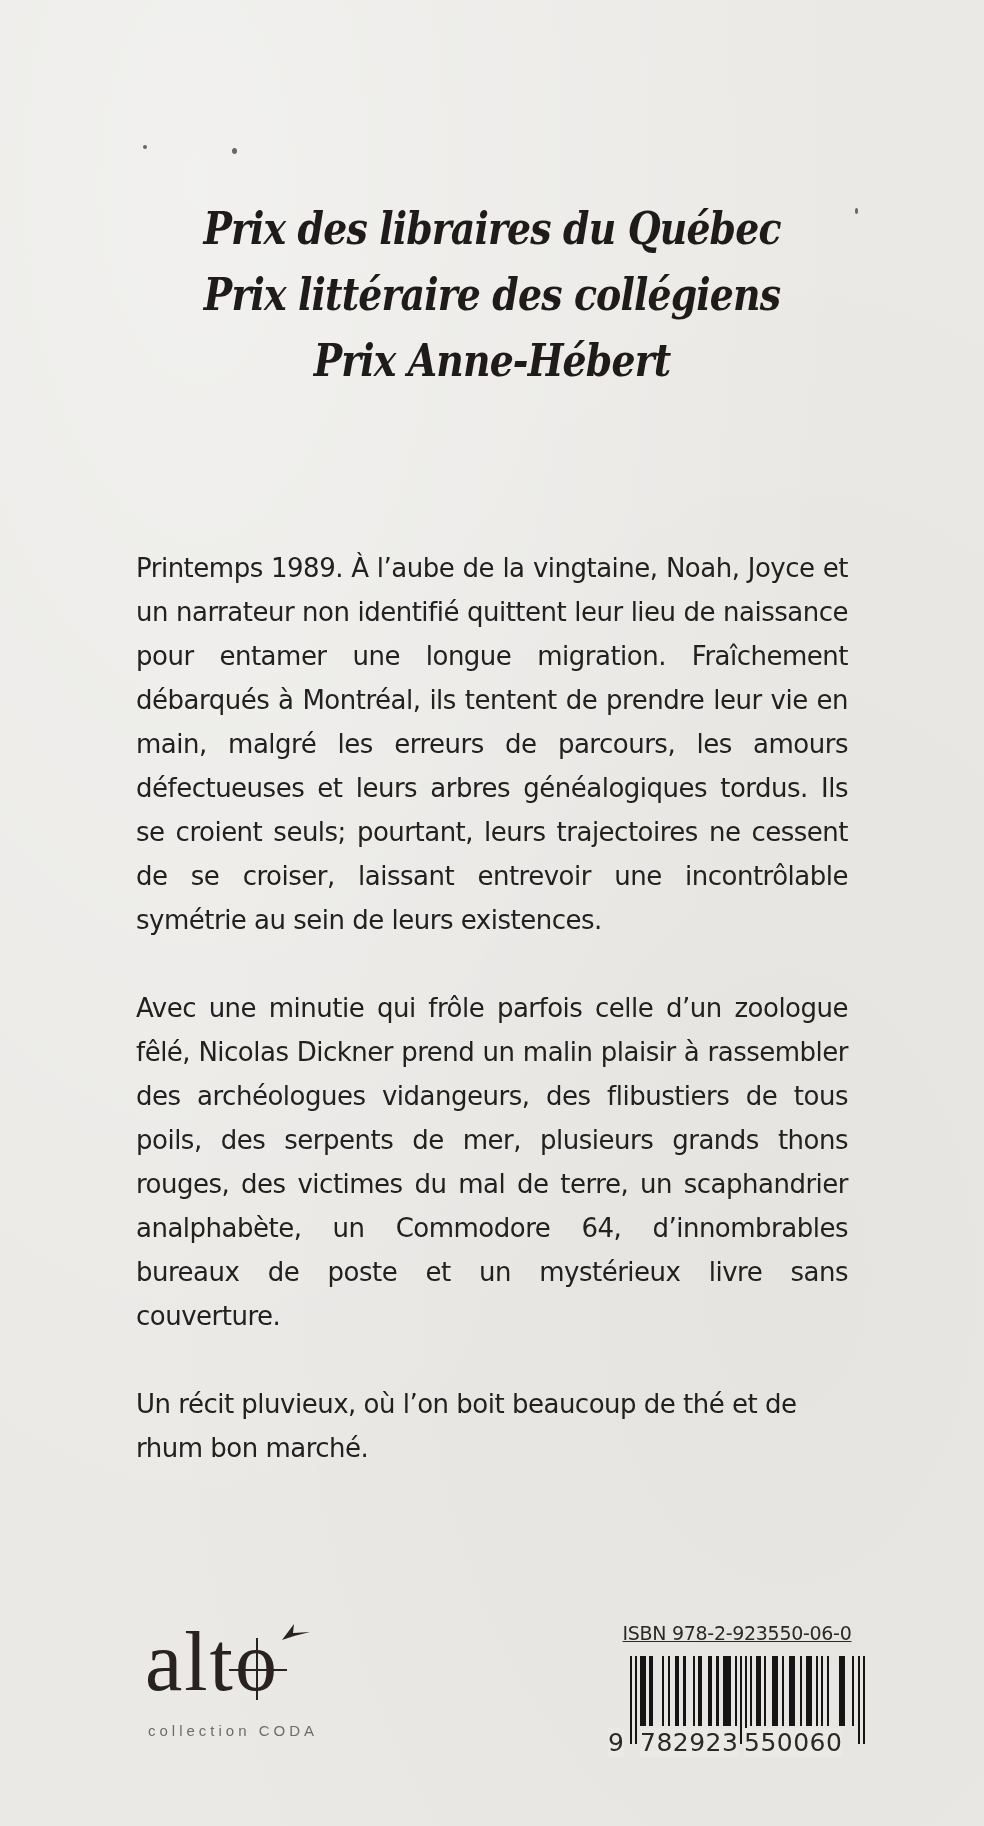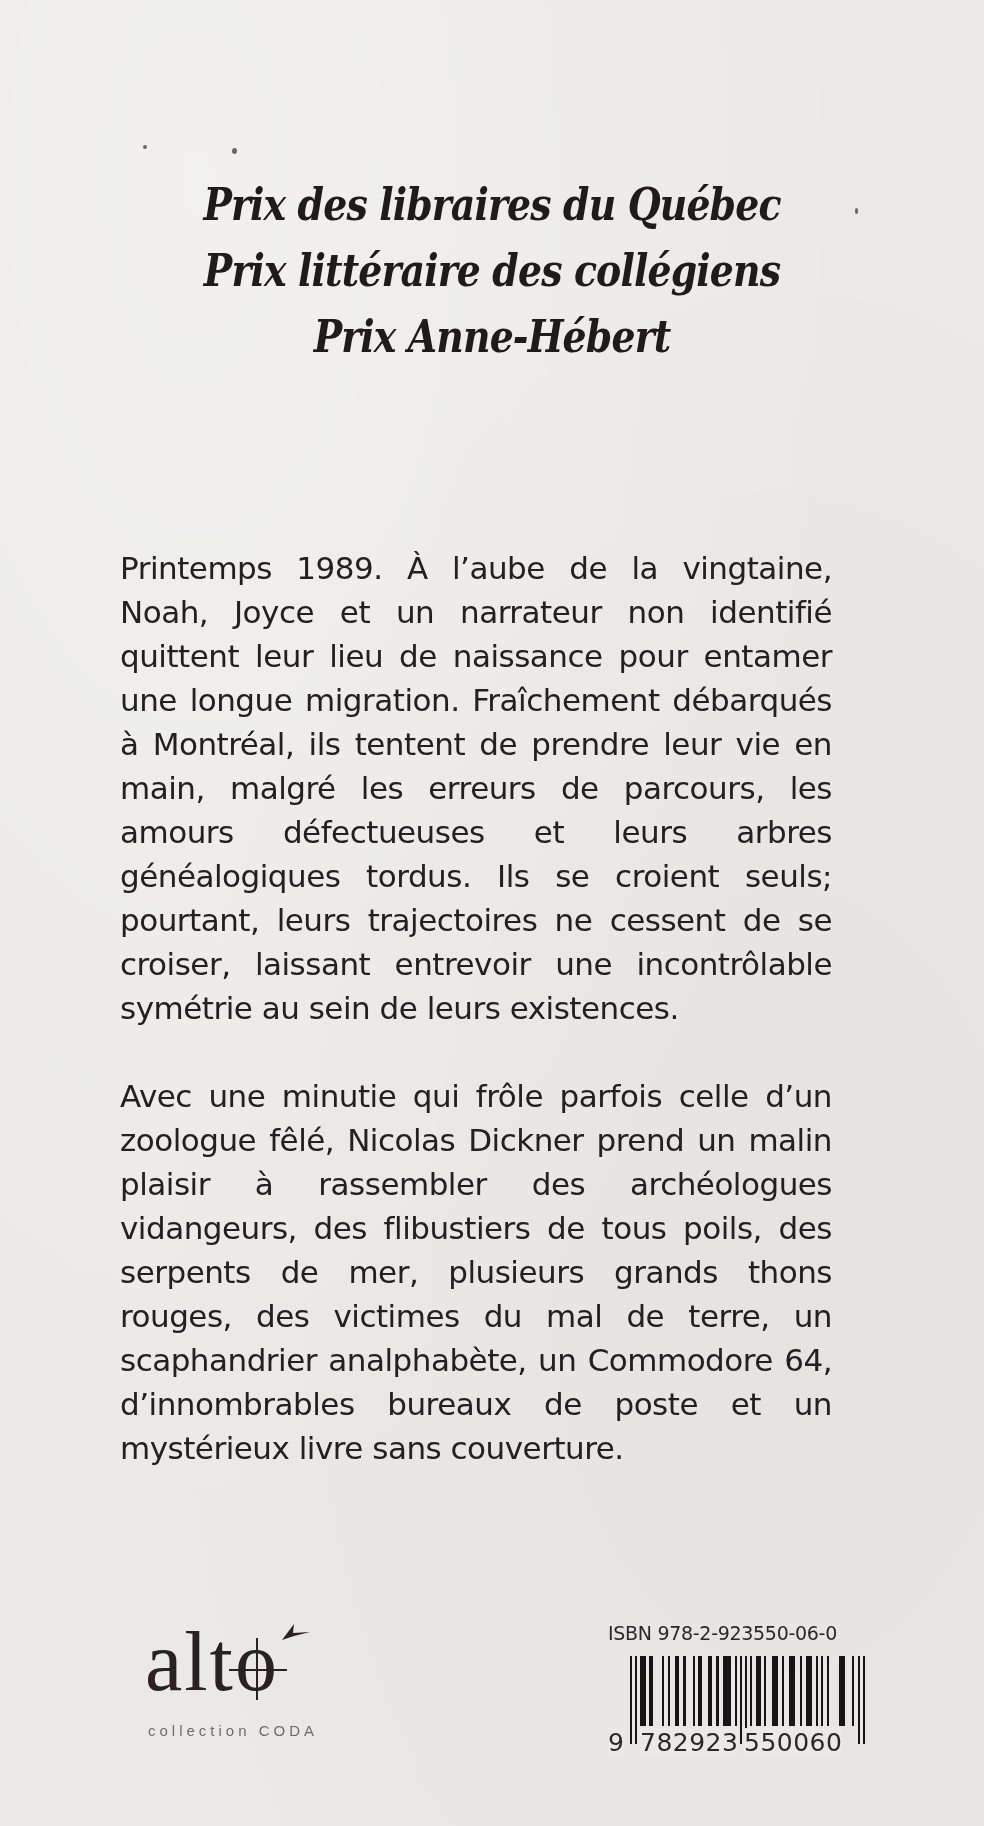--- a/index.html
+++ b/index.html
@@ -25,41 +25,41 @@
     }
     .speck {
       position: absolute;
       width: 4px; height: 4px;
       border-radius: 50%;
       background: #6a6866;
     }
     .awards {
       position: absolute;
       left: 0;
-      top: 172px;
+      top: 196px;
       width: 984px;
       text-align: center;
     }
     .award-line {
       font-family: "DejaVu Serif", serif;
       font-style: italic;
       font-weight: bold;
       font-size: 44px;
       line-height: 66px;
       letter-spacing: -1px;
       color: #1f1b1a;
       transform: scaleX(0.86);
       white-space: nowrap;
     }
     .blurb {
       position: absolute;
-      left: 120px;
+      left: 136px;
       width: 712px;
       font-family: "DejaVu Sans", sans-serif;
-      font-size: 31px;
+      font-size: 26px;
       line-height: 44px;
       color: #222020;
       text-align: justify;
       letter-spacing: -0.5px;
     }
     .blurb p {
       margin: 0 0 44px 0;
     }
     .publisher {
       position: absolute;
@@ -115,24 +115,25 @@
     .isbn-block {
       position: absolute;
       left: 608px;
       top: 1622px;
       width: 270px;
     }
     .isbn-text {
       font-family: "DejaVu Sans", sans-serif;
       font-size: 19px;
       color: #2a2828;
-      text-align: left;
+      text-align: center;
       letter-spacing: -0.3px;
       margin-right: 12px;
       white-space: nowrap;
+      text-decoration: underline;
     }
     .barcode-wrap {
       position: relative;
       margin-top: 12px;
       height: 110px;
     }
     .barcode {
       position: absolute;
       left: 22px;
       top: 0;
@@ -165,20 +166,21 @@
 
   <div class="awards">
     <div class="award-line">Prix des libraires du Québec</div>
     <div class="award-line">Prix littéraire des collégiens</div>
     <div class="award-line">Prix Anne-Hébert</div>
   </div>
 
   <div class="blurb" style="top:546px;">
     <p>Printemps 1989. À l’aube de la vingtaine, Noah, Joyce et un narrateur non identifié quittent leur lieu de nais­sance pour entamer une longue migration. Fraîchement débarqués à Montréal, ils tentent de prendre leur vie en main, malgré les erreurs de parcours, les amours défectueuses et leurs arbres généalogiques tordus. Ils se croient seuls; pourtant, leurs trajectoires ne cessent de se croiser, laissant entrevoir une incontrôlable symétrie au sein de leurs existences.</p>
     <p>Avec une minutie qui frôle parfois celle d’un zoologue fêlé, Nicolas Dickner prend un malin plaisir à rassembler des archéologues vidangeurs, des flibustiers de tous poils, des serpents de mer, plusieurs grands thons rouges, des victimes du mal de terre, un scaphandrier analphabète, un Commodore 64, d’innombrables bureaux de poste et un mystérieux livre sans couverture.</p>
+    <p style="text-align:left;">Un récit pluvieux, où l’on boit beaucoup de thé et de rhum bon marché.</p>
   </div>
 
   <div class="publisher">
     <div class="logo">
       <span>alt</span><span class="logo-o"><span>o</span><span class="cross-v"></span><span class="cross-h"></span></span>
       <svg class="logo-bird" viewBox="0 0 32 22">
         <path d="M2 20 L14 4 L13 13 L30 12 L14 16 Z" fill="#2a2220"></path>
       </svg>
     </div>
     <div class="collection">collection CODA</div>

